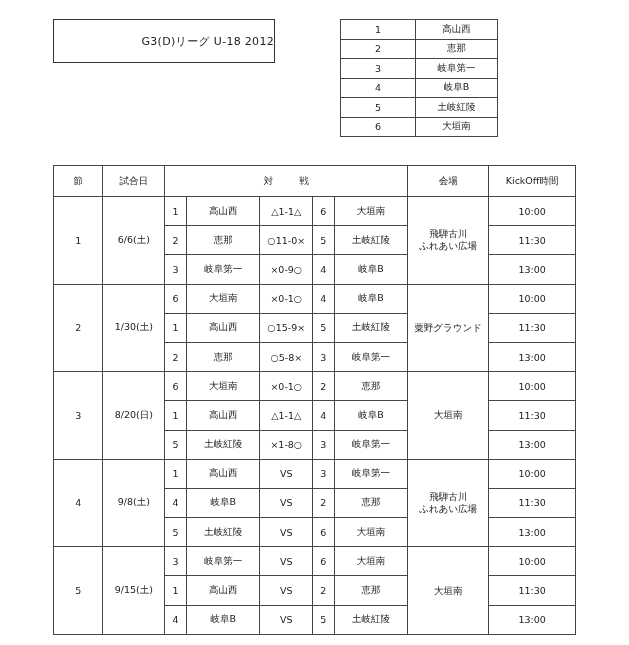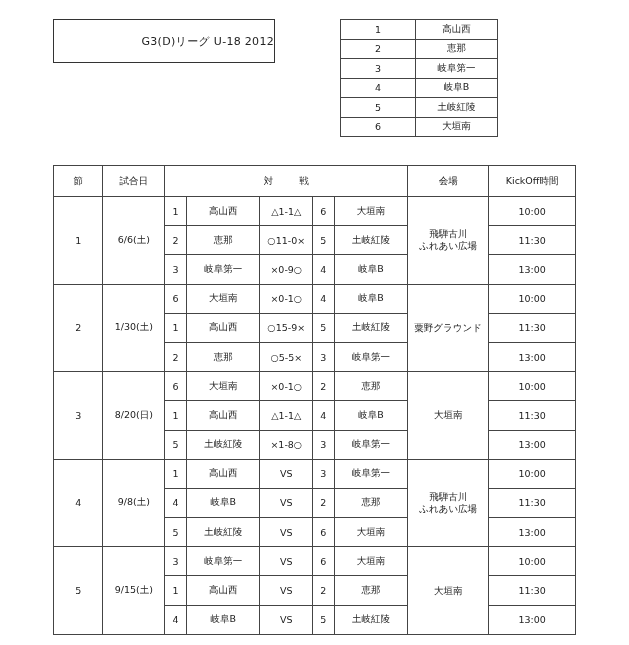--- a/index.html
+++ b/index.html
@@ -116,21 +116,21 @@
       <td class="c-hn">1</td>
       <td class="c-home">高山西</td>
       <td class="c-score">○15-9×</td>
       <td class="c-an">5</td>
       <td class="c-away">土岐紅陵</td>
       <td class="c-time">11:30</td>
     </tr>
     <tr class="row">
       <td class="c-hn">2</td>
       <td class="c-home">恵那</td>
-      <td class="c-score">○5-5×</td>
+      <td class="c-score">○5-8×</td>
       <td class="c-an">3</td>
       <td class="c-away">岐阜第一</td>
       <td class="c-time">13:00</td>
     </tr>
 
     <tr class="row">
       <td rowspan="3" class="c-round">3</td>
       <td rowspan="3" class="c-date">8/20(日)</td>
       <td class="c-hn">6</td>
       <td class="c-home">大垣南</td>

